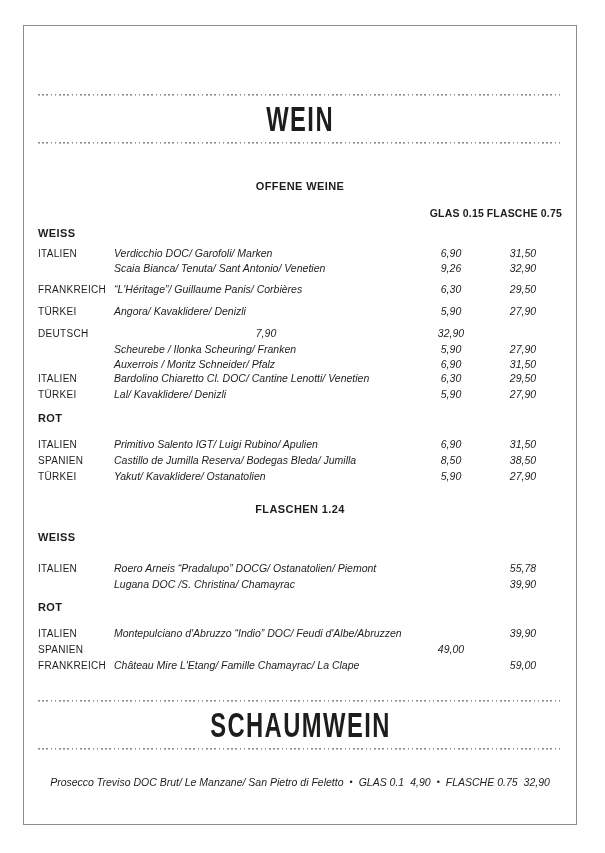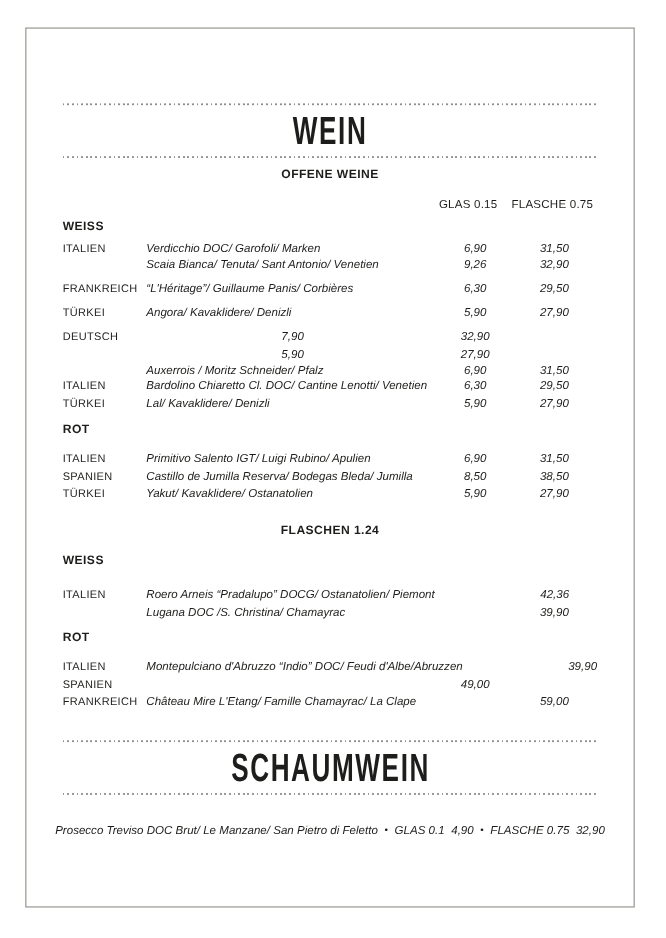--- a/index.html
+++ b/index.html
@@ -14,21 +14,21 @@
     font-family:"Liberation Sans",sans-serif;
     color:var(--text);
     position:relative;
   }
   .sheet{
     position:absolute;
     left:23px;top:25px;
     width:554px;height:800px;
     border:1px solid var(--border);
     background:#fff;
-    padding:0 33px;
+    padding:0 14px;
     overflow:hidden;
   }
   .dotted{
     height:2px;
     background-image:repeating-linear-gradient(to right,var(--dots) 0,var(--dots) 1.6px,transparent 1.6px,transparent 4.2px);
     background-position:0 0;
     background-repeat:repeat-x;
     background-size:100% 1.6px;
   }
   .dotted.first{margin-top:68px;}
@@ -41,38 +41,38 @@
     font-weight:700;
     letter-spacing:2px;
     white-space:nowrap;
   }
   .main-title .squeeze{
     display:inline-block;
     transform:scale(0.72,1.08);
     transform-origin:center;
   }
   .subheading{
-    margin-top:9px;
+    margin-top:36px;
     text-align:center;
     font-weight:700;
     font-size:11px;
     line-height:13px;
     letter-spacing:.4px;
   }
   .row{
     display:grid;
     grid-template-columns:76px 1fr 66px 78px;
     align-items:baseline;
     line-height:14.6px;
   }
   .cols-header{margin-top:13px;}
   .cols-header .colhead{
-    font-weight:400;
-    font-size:10.5px;
-    text-align:left;
+    font-weight:700;
+    font-size:10.5px;
+    text-align:right;
     letter-spacing:.2px;
     white-space:nowrap;
   }
   .section-title{
     font-size:11px;
     font-weight:700;
     line-height:13px;
     letter-spacing:.4px;
     margin-top:10px;
     margin-bottom:12px;
@@ -163,20 +163,21 @@
     <span class="price">5,90</span>
     <span class="price">27,90</span>
   </div>
   <div class="row gap">
     <span class="region">DEUTSCH</span>
     <span class="price">7,90</span>
     <span class="price">32,90</span>
   </div>
   <div class="row">
     <span class="region"></span>
+    <span class="wine">Scheurebe / Ilonka Scheuring/ Franken</span>
     <span class="price">5,90</span>
     <span class="price">27,90</span>
   </div>
   <div class="row">
     <span class="region"></span>
     <span class="wine">Auxerrois / Moritz Schneider/ Pfalz</span>
     <span class="price">6,90</span>
     <span class="price">31,50</span>
   </div>
 
@@ -216,21 +217,21 @@
   </div>
 
   <div class="flaschen-heading">FLASCHEN 1.24</div>
 
   <h2 class="section-title w2">WEISS</h2>
 
   <div class="row">
     <span class="region">ITALIEN</span>
     <span class="wine">Roero Arneis “Pradalupo” DOCG/ Ostanatolien/ Piemont</span>
     <span></span>
-    <span class="price">42,36</span>
+    <span class="price">55,78</span>
   </div>
   <div class="row">
     <span class="region"></span>
     <span class="wine">Lugana DOC /S. Christina/ Chamayrac</span>
     <span></span>
     <span class="price">39,90</span>
   </div>
 
   <h2 class="section-title">ROT</h2>
 

